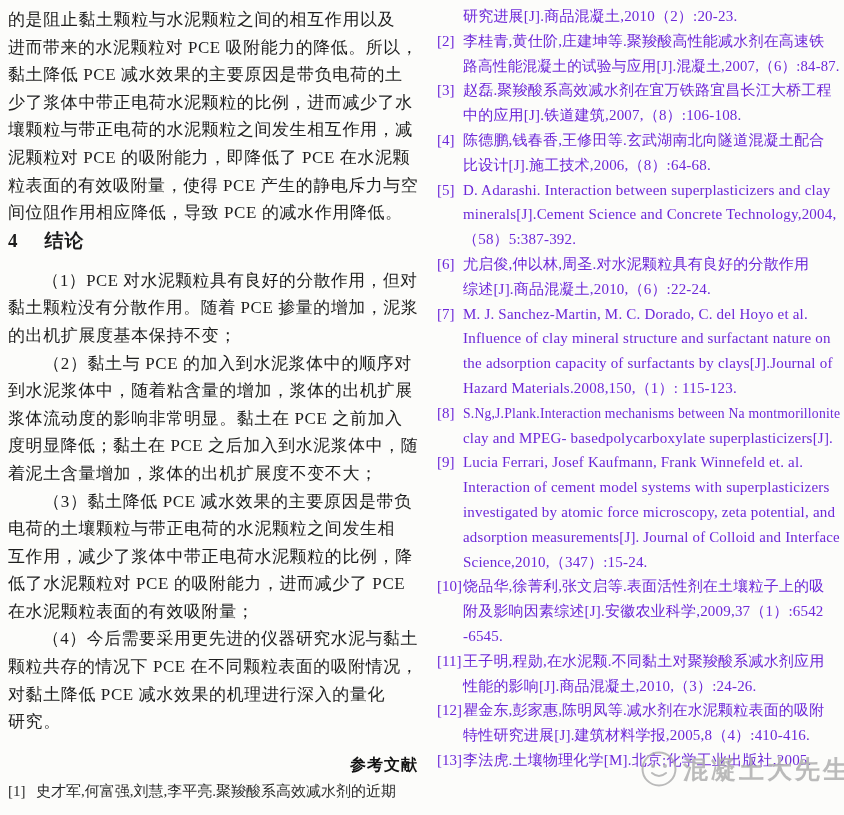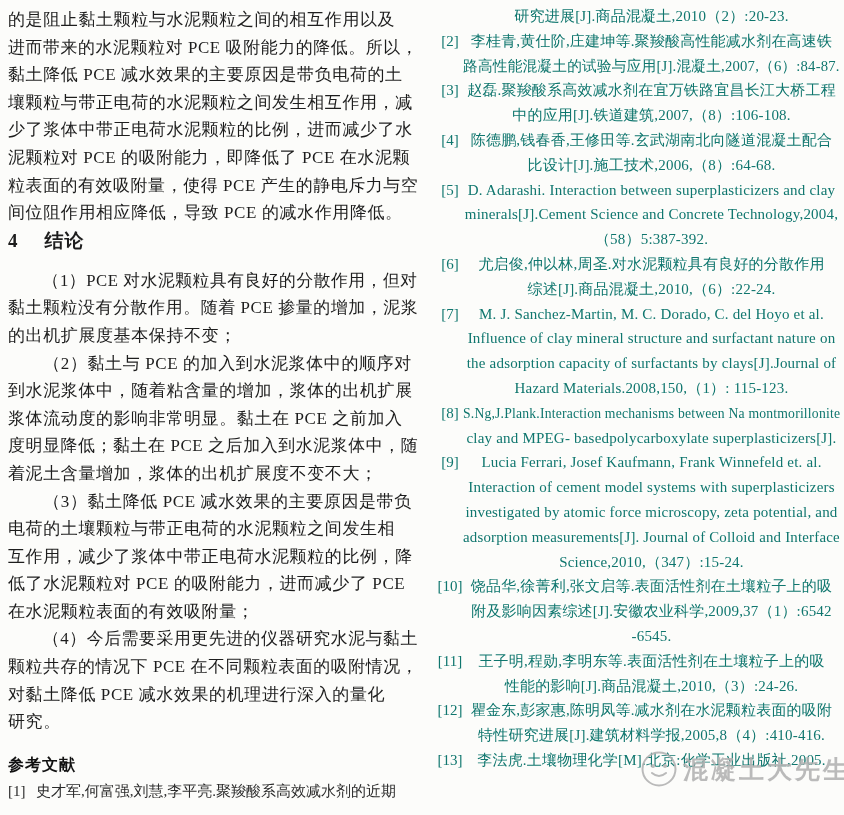--- a/index.html
+++ b/index.html
@@ -20,31 +20,31 @@
   .section-heading{
     margin:0 0 12px 0;
     font-size:19px;line-height:28px;font-weight:600;
     letter-spacing:1px;
   }
   .section-heading .num{margin-right:26px;}
   .refs-heading{
     margin-top:18px;
     font-family:"Liberation Sans","DejaVu Sans",sans-serif;
     font-weight:bold;font-size:16px;line-height:22px;
-    letter-spacing:1px;color:#111;
+    letter-spacing:1px;color:#111;text-align:right;
   }
   .left-ref{
     display:flex;margin-top:3px;
     font-size:15px;line-height:25px;color:#2b2b2b;
   }
   .left-ref .ref-num{flex:none;width:28px;}
   .left-ref .ref-text{white-space:nowrap;}
   
   .col-right{position:absolute;left:437px;top:4px;width:403px;}
-  .ref-item{display:flex;font-size:15px;color:#0f766e;text-align:center;}
+  .ref-item{display:flex;font-size:15px;color:#6d28d9;}
   .ref-num{flex:none;width:26px;line-height:24.8px;}
   .ref-body{flex:1;min-width:0;}
   .rline{
     line-height:24.8px;white-space:nowrap;letter-spacing:0.2px;
   }
   
   .watermark{
     position:absolute;left:640px;top:750px;
     display:flex;align-items:center;gap:5px;
     color:#b2b2b2;opacity:0.88;pointer-events:none;
@@ -59,22 +59,22 @@
 </head>
 <body>
 
 <div class="page">
 
   <div class="col-left">
     <div>
         <div class="body-line fit">的是阻止黏土颗粒与水泥颗粒之间的相互作用以及</div>
         <div class="body-line fit" style="transform: scaleX(0.995146); transform-origin: left center;">进而带来的水泥颗粒对 PCE 吸附能力的降低。所以，</div>
         <div class="body-line fit">黏土降低 PCE 减水效果的主要原因是带负电荷的土</div>
+        <div class="body-line fit">少了浆体中带正电荷水泥颗粒的比例，进而减少了水</div>
         <div class="body-line fit">壤颗粒与带正电荷的水泥颗粒之间发生相互作用，减</div>
-        <div class="body-line fit">少了浆体中带正电荷水泥颗粒的比例，进而减少了水</div>
         <div class="body-line fit">泥颗粒对 PCE 的吸附能力，即降低了 PCE 在水泥颗</div>
         <div class="body-line fit" style="transform: scaleX(0.995146); transform-origin: left center;">粒表面的有效吸附量，使得 PCE 产生的静电斥力与空</div>
         <div class="body-line fit">间位阻作用相应降低，导致 PCE 的减水作用降低。</div>
       </div>
 
     <div class="section-heading">
       <span class="num">4</span><span>结论</span>
     </div>
 
     <div>
@@ -185,21 +185,21 @@
           <span class="ref-num">[10]</span>
           <div class="ref-body">
             <div class="rline fit">饶品华,徐菁利,张文启等.表面活性剂在土壤粒子上的吸</div>
             <div class="rline fit">附及影响因素综述[J].安徽农业科学,2009,37（1）:6542</div>
             <div class="rline fit">-6545.</div>
           </div>
         </div>
         <div class="ref-item">
           <span class="ref-num">[11]</span>
           <div class="ref-body">
-            <div class="rline fit">王子明,程勋,李明东等.表面活性剂在土壤粒子上的吸</div>
+            <div class="rline fit">王子明,程勋,在水泥颗.不同黏土对聚羧酸系减水剂应用</div>
             <div class="rline fit">性能的影响[J].商品混凝土,2010,（3）:24-26.</div>
           </div>
         </div>
         <div class="ref-item">
           <span class="ref-num">[12]</span>
           <div class="ref-body">
             <div class="rline fit">瞿金东,彭家惠,陈明凤等.减水剂在水泥颗粒表面的吸附</div>
             <div class="rline fit">特性研究进展[J].建筑材料学报,2005,8（4）:410-416.</div>
           </div>
         </div>

